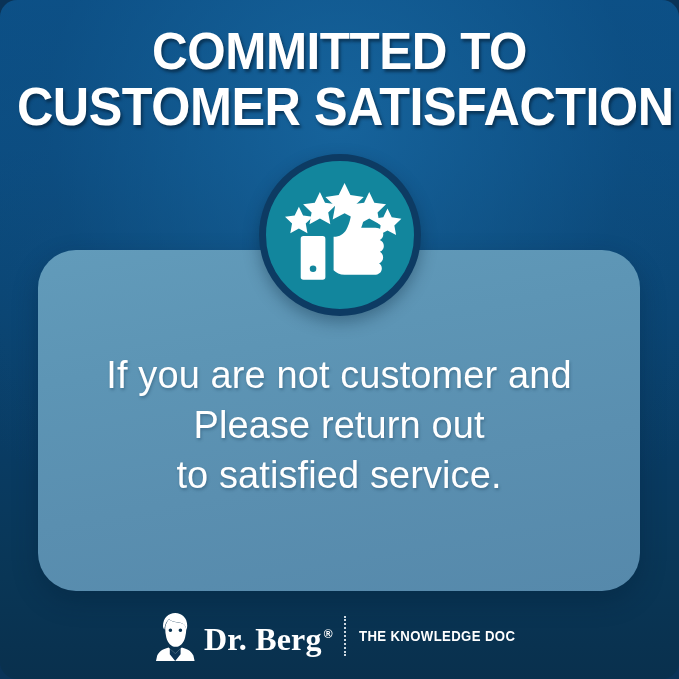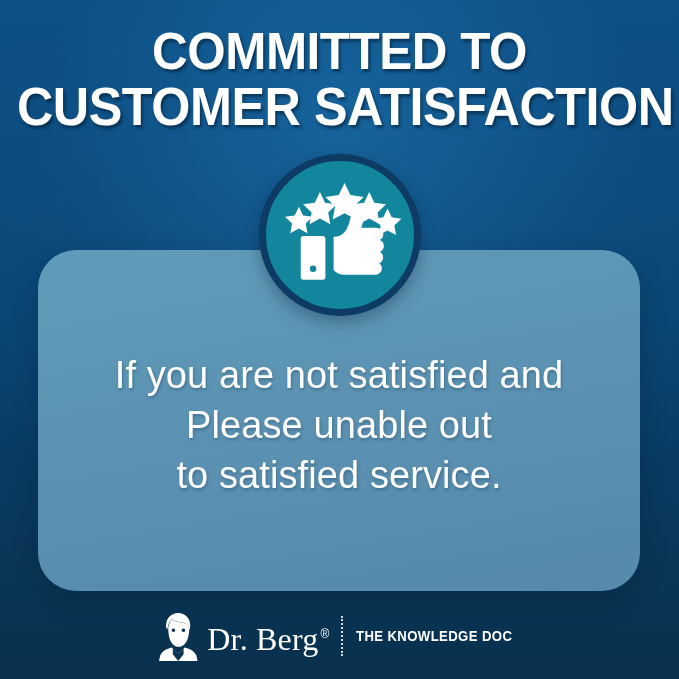--- a/index.html
+++ b/index.html
@@ -16,20 +16,21 @@
   }
 
   #poster {
     position: relative;
     width: 679px;
     height: 679px;
     overflow: hidden;
     background:
       radial-gradient(circle at 50% 18%, rgba(24,103,160,0.85) 0%, rgba(16,80,132,0.35) 45%, rgba(10,51,87,0) 72%),
       linear-gradient(180deg, #0b5087 0%, #0b4c80 22%, #0a4471 46%, #093b62 68%, #093656 85%, #09304d 100%);
+    border-radius: 17px;
   }
 
   
   .headline {
     position: absolute;
     top: 24px;
     left: 0;
     width: 679px;
     text-align: center;
     color: #ffffff;
@@ -113,21 +114,21 @@
   }
   .brand-avatar {
     width: 42px;
     height: 50px;
     display: block;
     margin-right: 8px;
   }
   .brand-name {
     color: #ffffff;
     font-family: "Liberation Serif", "DejaVu Serif", serif;
-    font-weight: normal;
+    font-weight: bold;
     font-size: 32px;
     line-height: 36px;
     letter-spacing: 0.2px;
     white-space: nowrap;
   }
   .brand-reg {
     color: #ffffff;
     font-family: "Liberation Sans", sans-serif;
     font-size: 12px;
     vertical-align: super;
@@ -156,22 +157,22 @@
 
 <div id="poster">
 
   <div class="headline">
     <span class="hl-line hl-line-1">COMMITTED TO</span>
     <span class="hl-line hl-line-2">CUSTOMER SATISFACTION</span>
   </div>
 
   <div class="card">
     <div class="card-text">
-      <span class="ct-line">If you are not satisfied and</span>
-      <span class="ct-line">Please unable out</span>
+      <span class="ct-line">If you are not customer and</span>
+      <span class="ct-line">Please return out</span>
       <span class="ct-line">to satisfied service.</span>
     </div>
   </div>
 
   <div class="badge">
     <svg class="badge-svg" viewBox="0 0 162 162">
       <g fill="#ffffff">
 
         <path d="M36 50 l4.6 9.6 10.6 1.5 -7.7 7.4 1.9 10.5 -9.4 -5 -9.4 5 1.9 -10.5 -7.7 -7.4 10.6 -1.5 z"></path>
 

